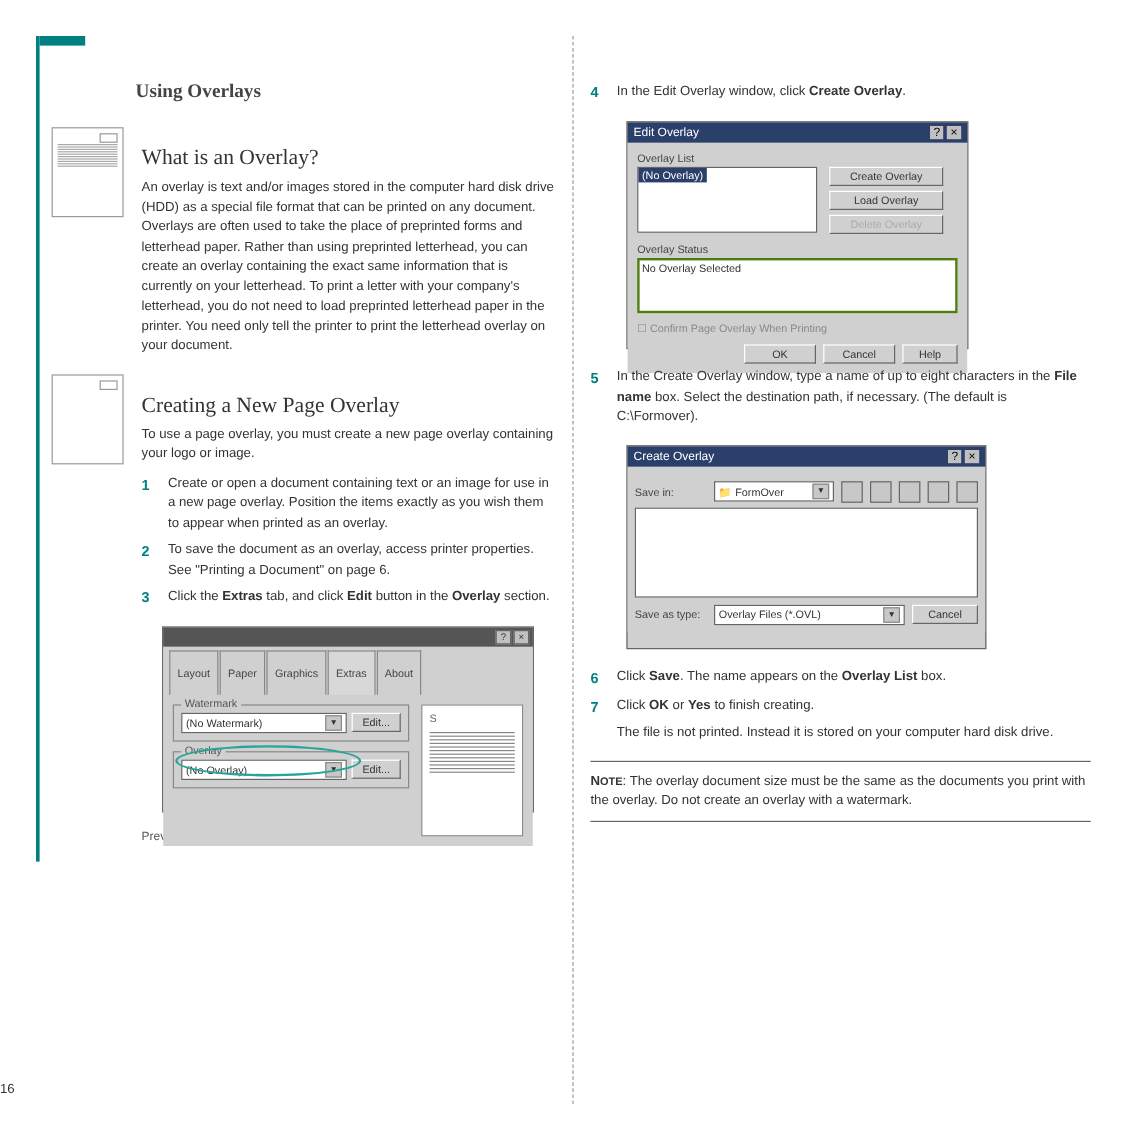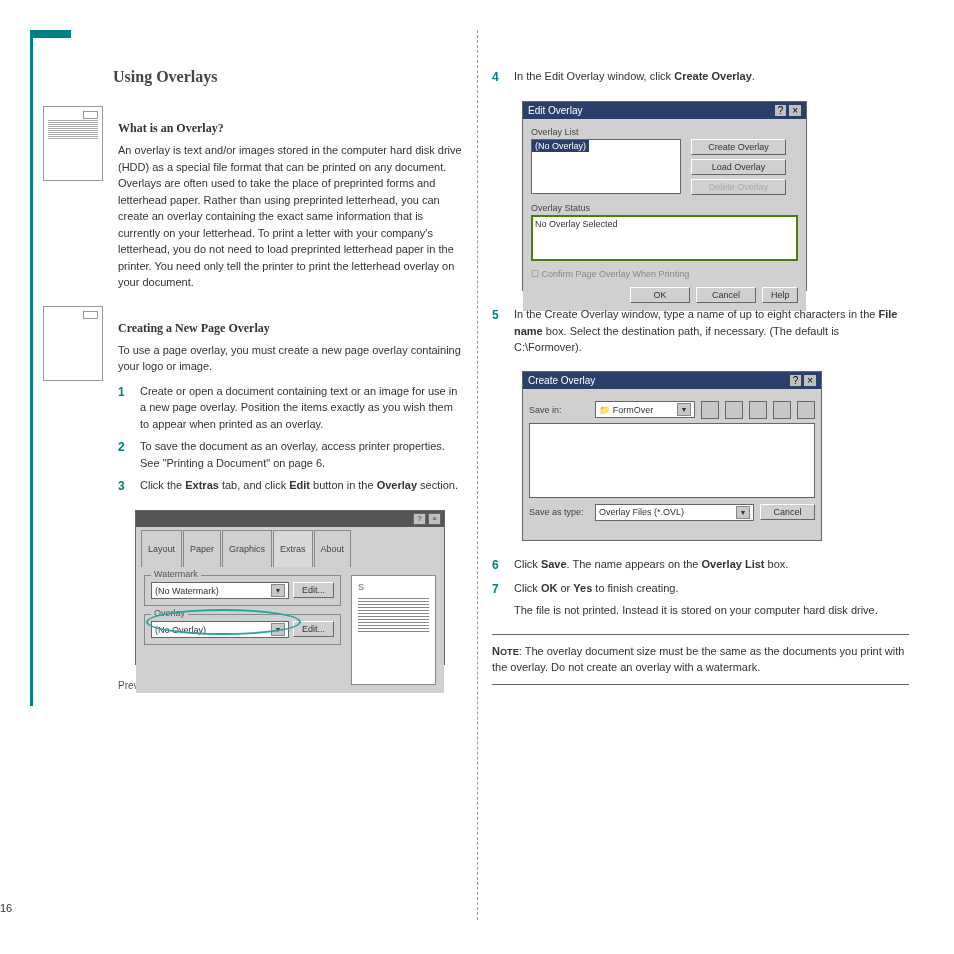--- a/index.html
+++ b/index.html
@@ -2,21 +2,21 @@
 <html><head>
 <meta charset="utf-8">
 <style>
 *{margin:0;padding:0;box-sizing:border-box}
 body{font-family:Verdana,Arial,sans-serif;font-size:11px;color:#333;background:#fff;width:954px;height:954px;padding:30px}
 .page{display:flex;gap:0}
 .col{width:50%;padding:0 15px}
 .left{border-left:3px solid #008080;padding-left:0}
 .divider{border-left:1px dashed #999;height:890px;position:absolute;left:477px;top:30px}
 h1{font-family:Verdana;font-size:16px;font-weight:bold;color:#444;margin:30px 0 20px 80px}
-h2{font-family:Verdana;font-size:12px;font-weight:bold;color:#333;margin:15px 0 6px 0}
+h2{font-family:Verdana;font-size:18px;font-weight:normal;color:#333;margin:15px 0 6px 0}
 .accent{width:38px;height:8px;background:#008080;margin-bottom:8px}
 p{line-height:1.5;color:#333;font-size:11px}
 .with-thumb{display:flex;gap:15px;margin-bottom:15px}
 .thumb{width:60px;height:75px;border:1px solid #999;background:#fff;flex-shrink:0;padding:4px;display:flex;flex-direction:column;gap:1px;margin-left:10px}
 .thumb .tl{height:1px;background:#aaa}
 .thumb .top{height:8px;display:flex;justify-content:flex-end}
 .thumb .box{width:15px;height:8px;border:1px solid #999}
 ol{list-style:none}
 ol li{display:flex;gap:10px;margin-bottom:6px;line-height:1.5}
 ol li .num{color:#008080;font-weight:bold;font-size:12px;flex-shrink:0;width:12px}
@@ -198,21 +198,21 @@
 <button class="btn">Load Overlay</button>
 <button class="btn" style="color:#aaa">Delete Overlay</button>
 </div>
 </div>
 <div style="font-size:9px;color:#444;margin-top:8px">Overlay Status</div>
 <div class="statusbox">No Overlay Selected</div>
 <div class="chk">☐ <span>Confirm Page Overlay When Printing</span></div>
 <div class="btnrow">
 <button class="btn" style="width:60px">OK</button>
 <button class="btn" style="width:60px">Cancel</button>
-<button class="btn" style="width:36px">Help</button>
+<button class="btn" style="width:46px">Help</button>
 </div>
 </div>
 </div>
 
 <ol>
 <li>
           <span class="num">5</span>
           <span class="txt">In the Create Overlay window, type a name of up to eight characters in the <b>File name</b> box. Select the destination path, if necessary. (The default is C:\Formover).</span>
         </li>
 </ol>

